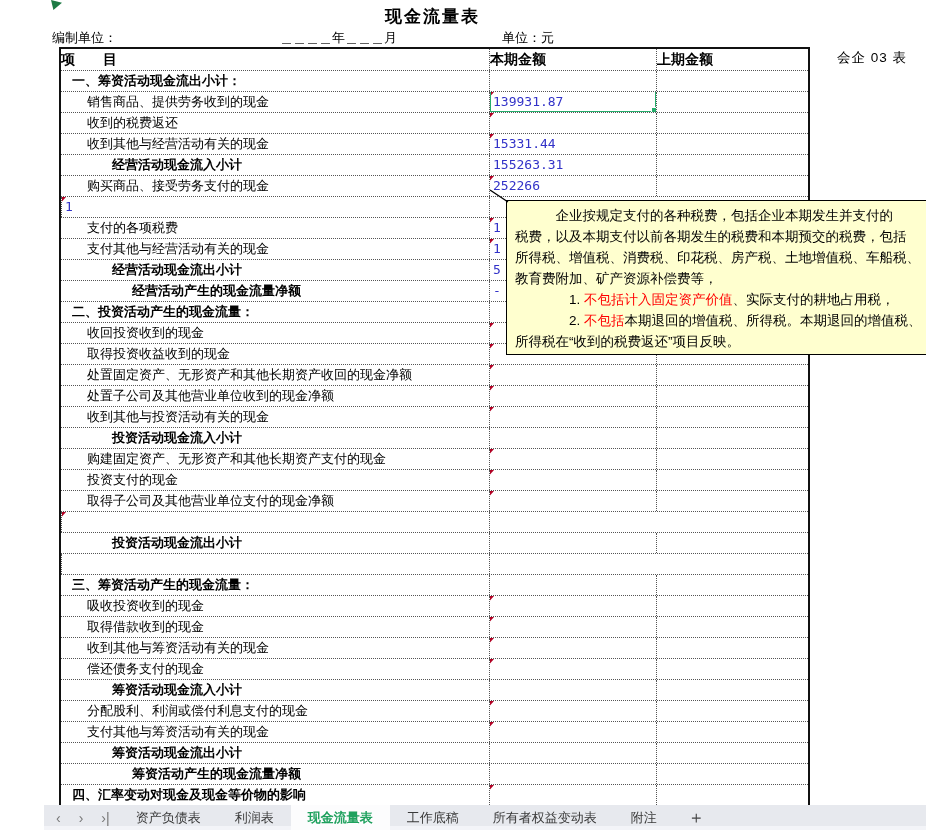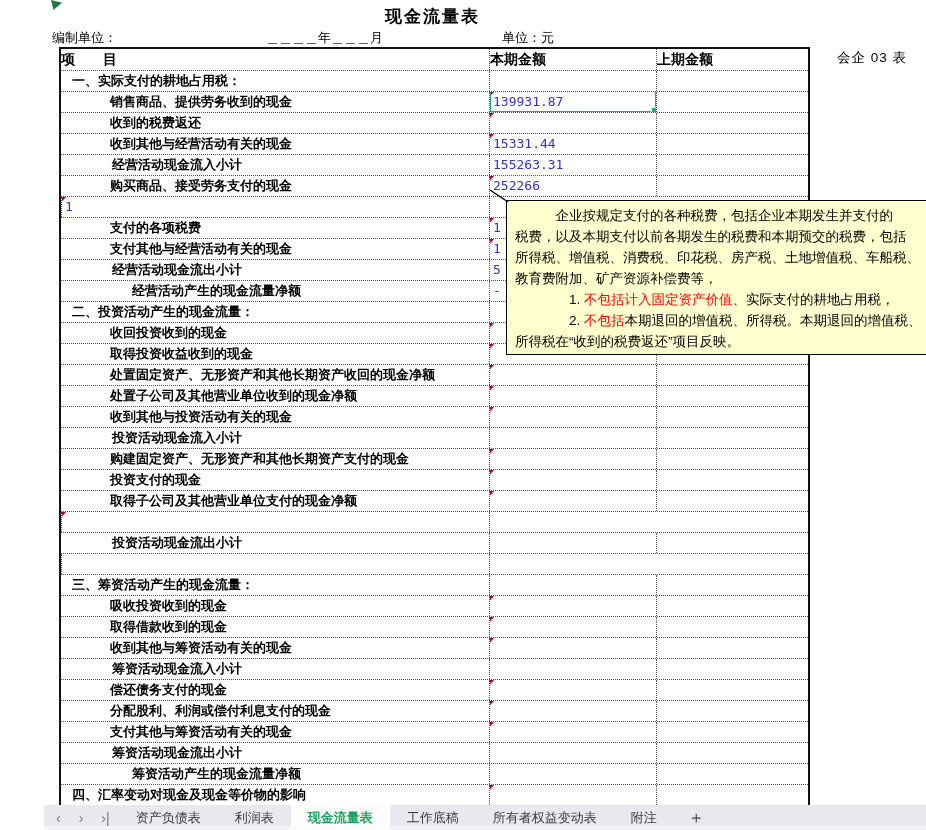--- a/index.html
+++ b/index.html
@@ -8,34 +8,34 @@
 
   
   .corner-flag{position:absolute;left:7px;top:0;width:11px;height:10px;background:#1d7a44;
                clip-path:polygon(0 0,100% 28%,22% 100%);}
 
   .title{position:absolute;left:15px;top:5px;width:747px;text-align:center;
          font-size:17px;font-weight:bold;letter-spacing:2px;}
 
   .meta{position:absolute;top:29px;font-size:13px;}
   .meta.prep{left:8px;}
-  .meta.blank{left:222px;}
+  .meta.blank{left:236px;}
   .meta.unit{left:458px;}
   .form-code{position:absolute;left:793px;top:49px;font-size:13.5px;letter-spacing:1px;}
 
   
   .table{position:absolute;left:15px;top:47px;width:747px;border:2px solid #111;background:#fff;}
   .trow{display:grid;grid-template-columns:428px 167px 148px;height:20px;line-height:19px;
         border-bottom:1px dotted #555;}
   .trow.hrow{height:21px;line-height:20px;}
   .cell{overflow:hidden;white-space:nowrap;position:relative;font-size:13px;}
   .cell.c2,.cell.c3{border-left:1px dotted #555;}
   .hcell{font-weight:bold;font-size:14px;}
   .lbl.b{font-weight:bold;}
-  .ind0{padding-left:11px;} .ind1{padding-left:49px;font-weight:bold;} .ind2{padding-left:51px;}
+  .ind0{padding-left:11px;} .ind1{padding-left:26px;} .ind2{padding-left:51px;}
   .ind3{padding-left:71px;} .ind4{padding-left:15px;}
   .val{padding-left:3px;color:#3232c8;font-family:"DejaVu Sans Mono",monospace;font-size:13px;}
 
   
   .marker{position:absolute;left:-5px;top:0;width:9px;height:8px;background:#b00023;
           clip-path:polygon(0 0,100% 0,20% 100%);z-index:2;}
 
   
   .sel{position:absolute;left:-1px;top:-2px;right:-1px;bottom:-1px;border:2px solid #25ad6c;
        z-index:3;pointer-events:none;}
@@ -74,21 +74,21 @@
   <div class="form-code">会企 03 表</div>
 
   <div class="table">
     <div class="trow hrow" id="thead">
         <div class="cell hcell c1">项　　目</div>
         <div class="cell hcell c2">本期金额</div>
         <div class="cell hcell c3">上期金额</div>
       </div>
     <div id="tbody">
         <div class="trow">
-          <div class="cell c1 lbl ind0 b">一、实际支付的耕地占用税：</div>
+          <div class="cell c1 lbl ind0 b">一、筹资活动现金流出小计：</div>
           <div class="cell c2 val"><span></span></div>
           <div class="cell c3 val"></div>
         </div>
         <div class="trow">
           <div class="cell c1 lbl ind1">销售商品、提供劳务收到的现金</div>
           <div class="cell c2 val"><div class="marker"></div><span>139931.87</span><div class="sel">
               <div class="handle"></div>
             </div></div>
           <div class="cell c3 val"></div>
         </div>
@@ -213,27 +213,27 @@
           <div class="cell c1 lbl ind1">取得借款收到的现金</div>
           <div class="cell c2 val"><div class="marker"></div><span></span></div>
           <div class="cell c3 val"></div>
         </div>
         <div class="trow">
           <div class="cell c1 lbl ind1">收到其他与筹资活动有关的现金</div>
           <div class="cell c2 val"><div class="marker"></div><span></span></div>
           <div class="cell c3 val"></div>
         </div>
         <div class="trow">
+          <div class="cell c1 lbl ind1">偿还债务支付的现金</div>
+          <div class="cell c2 val"><div class="marker"></div><span></span></div>
+          <div class="cell c3 val"></div>
+        </div>
+        <div class="trow">
           <div class="cell c1 lbl ind2 b">筹资活动现金流入小计</div>
           <div class="cell c2 val"><span></span></div>
-          <div class="cell c3 val"></div>
-        </div>
-        <div class="trow">
-          <div class="cell c1 lbl ind1">偿还债务支付的现金</div>
-          <div class="cell c2 val"><div class="marker"></div><span></span></div>
           <div class="cell c3 val"></div>
         </div>
         <div class="trow">
           <div class="cell c1 lbl ind1">分配股利、利润或偿付利息支付的现金</div>
           <div class="cell c2 val"><div class="marker"></div><span></span></div>
           <div class="cell c3 val"></div>
         </div>
         <div class="trow">
           <div class="cell c1 lbl ind1">支付其他与筹资活动有关的现金</div>
           <div class="cell c2 val"><div class="marker"></div><span></span></div>

